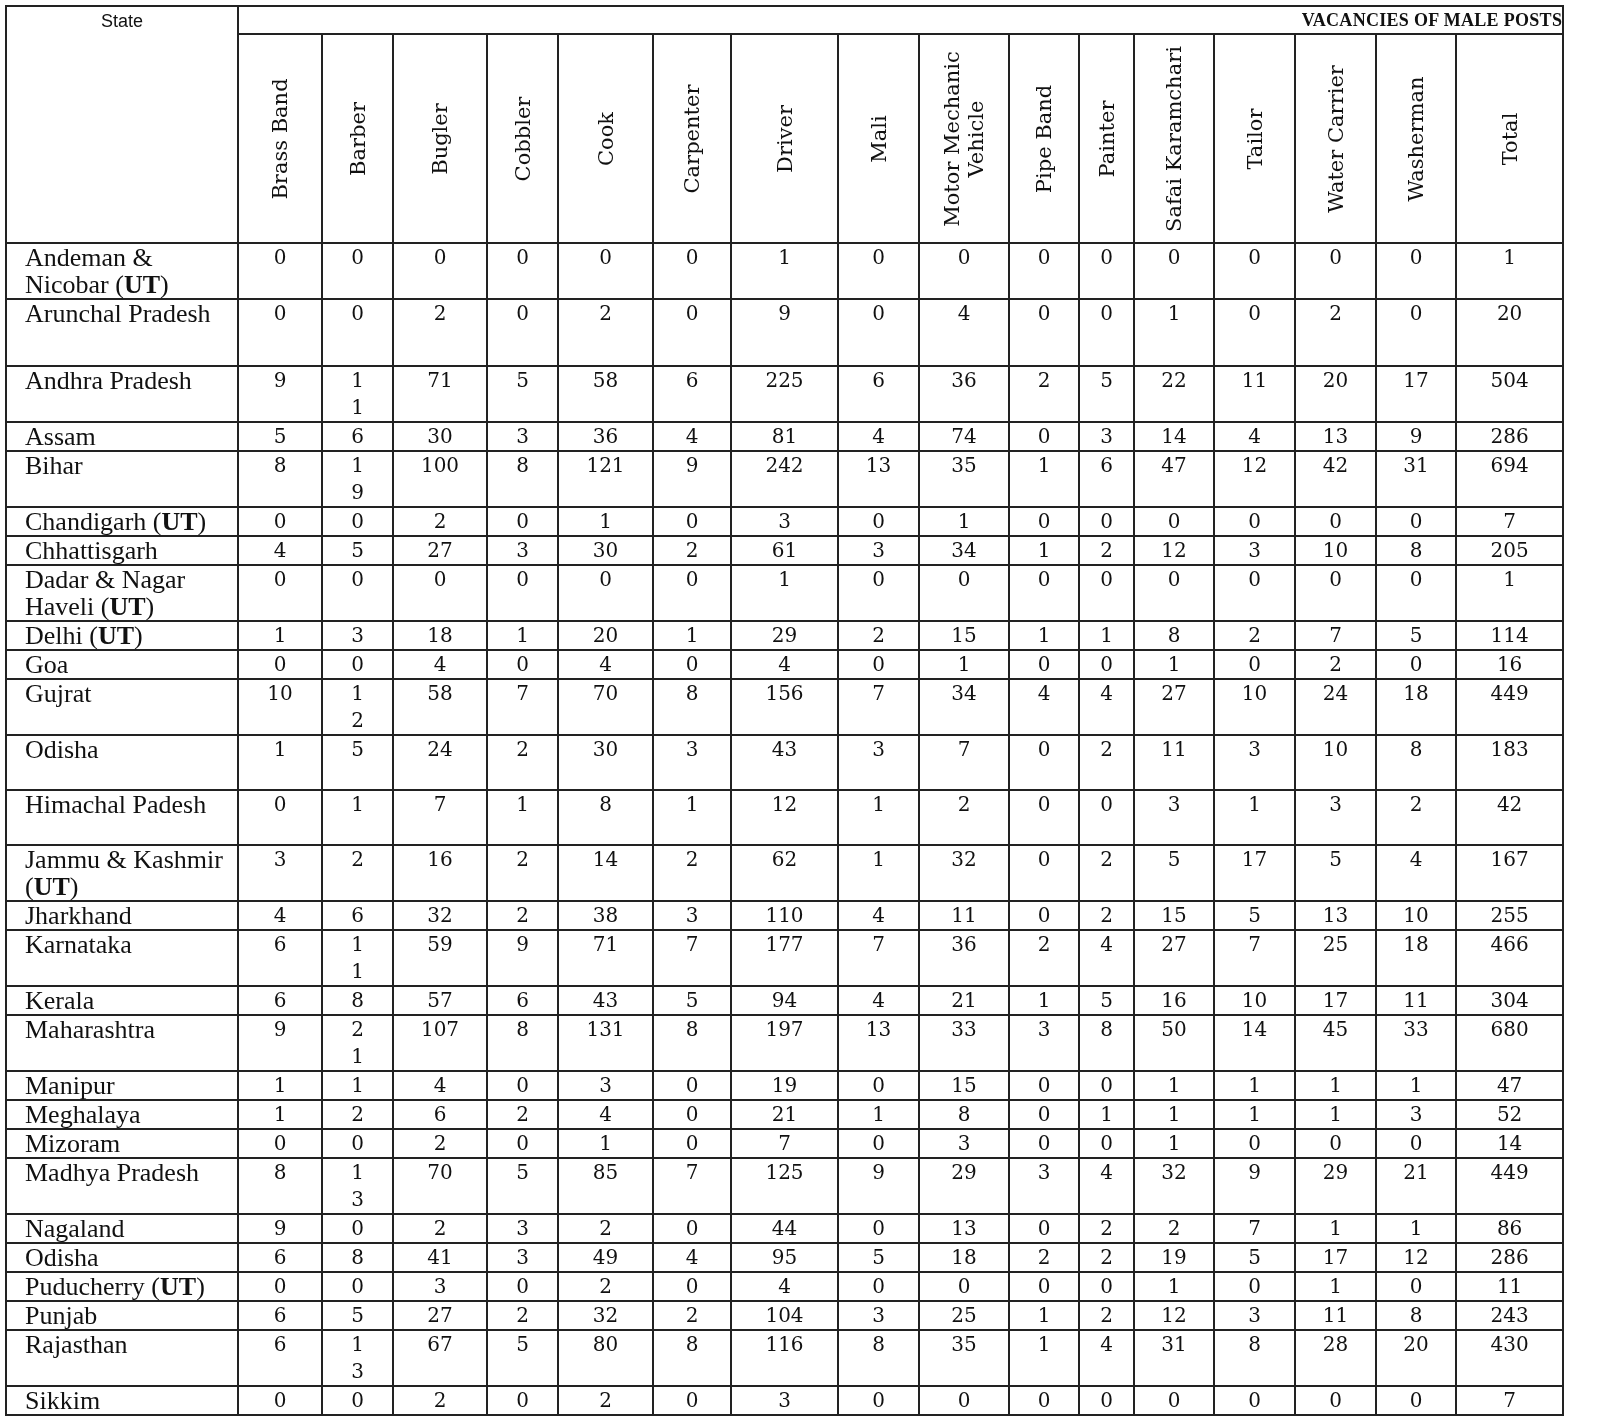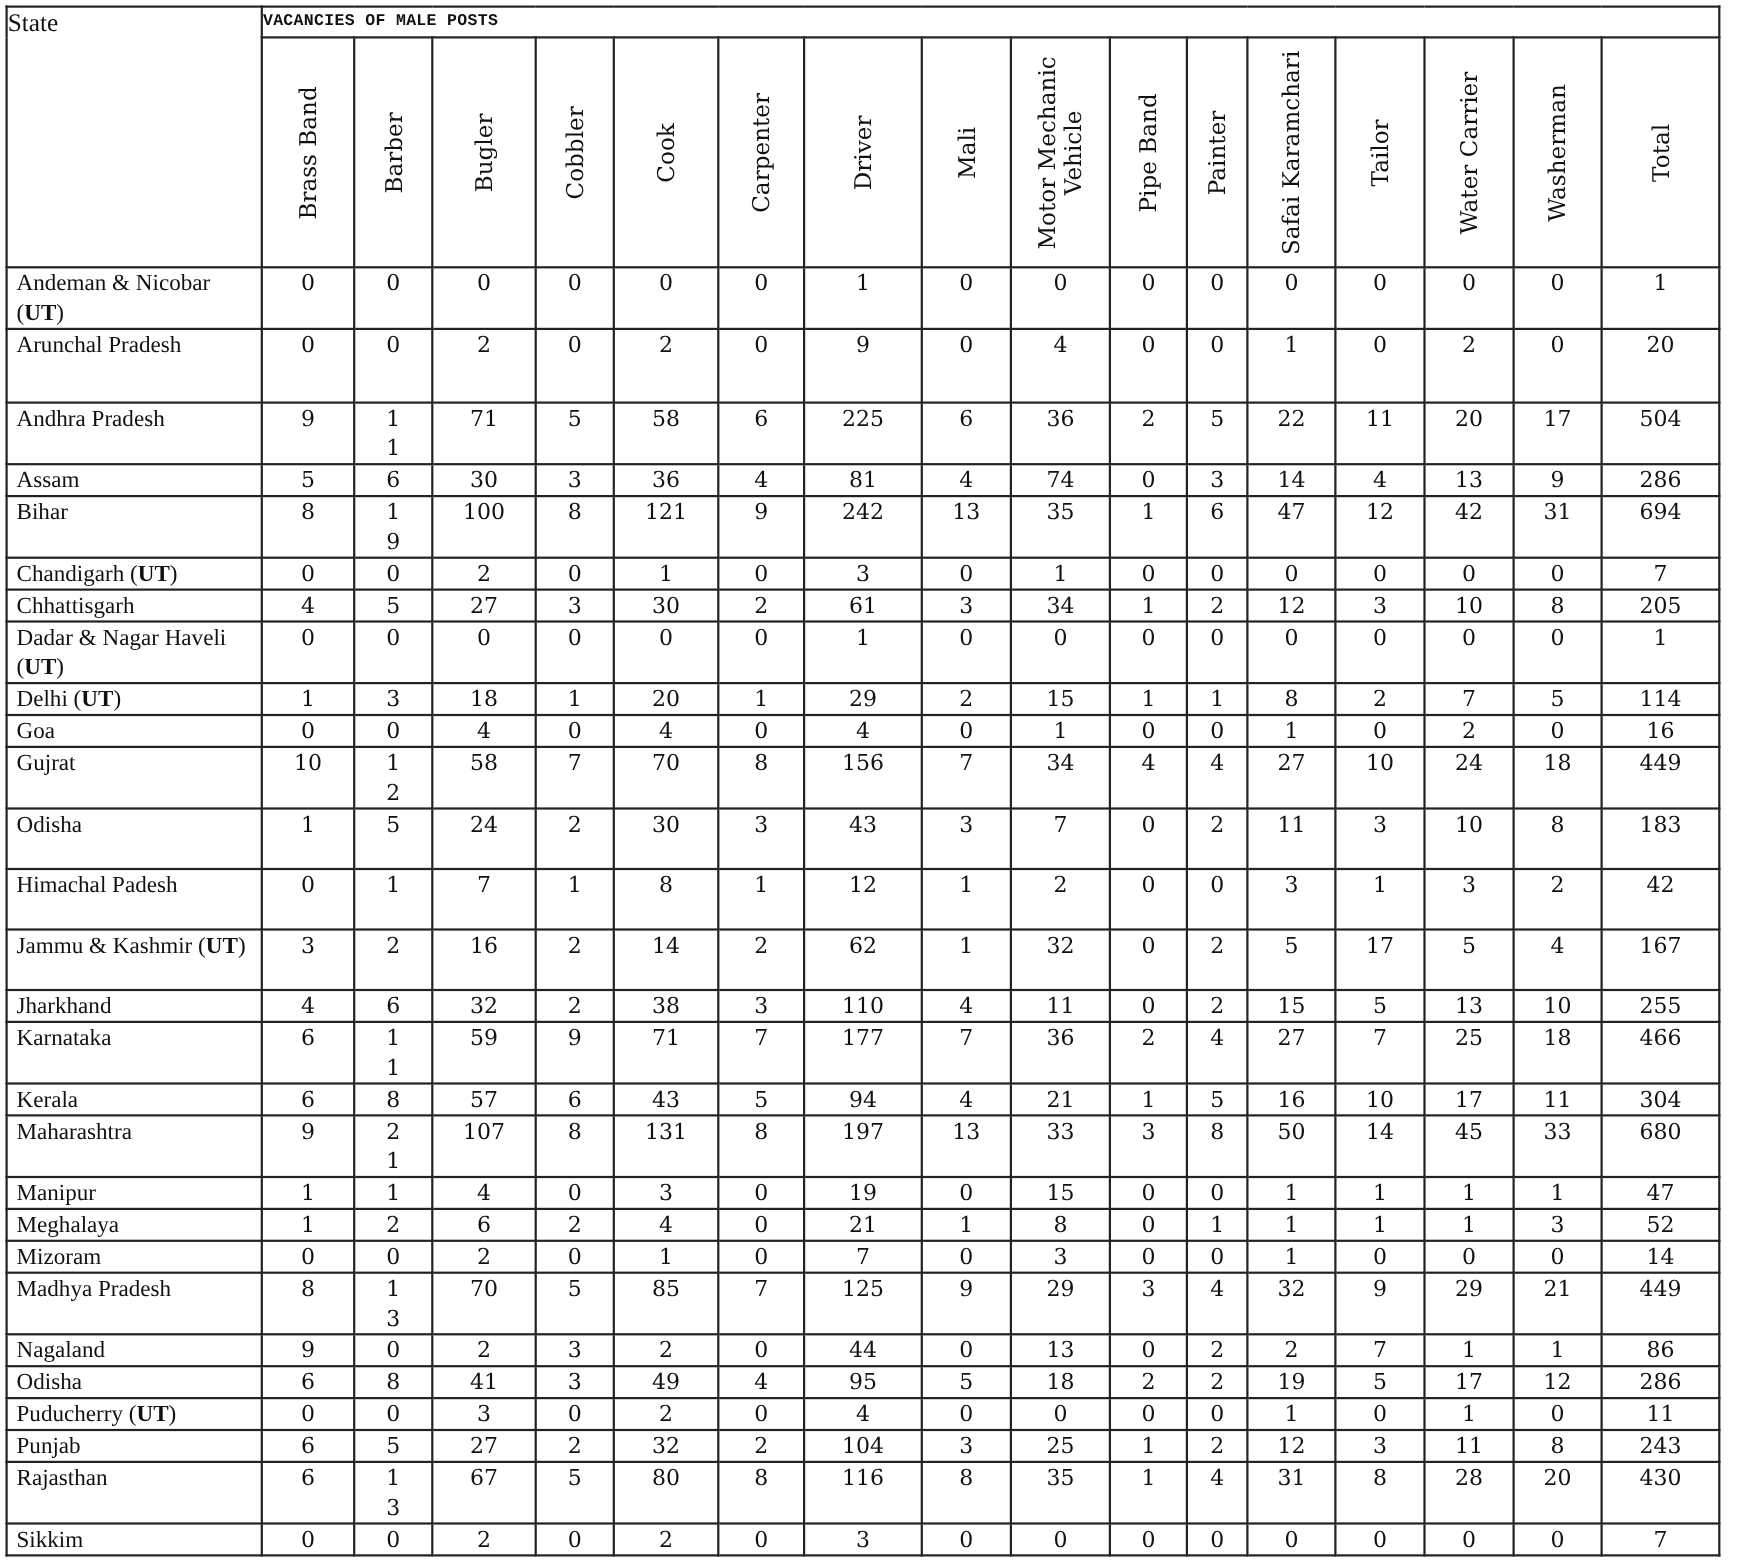--- a/index.html
+++ b/index.html
@@ -2,29 +2,29 @@
 <html><head>
 <meta charset="utf-8">
 <style>
   html, body { margin: 0; padding: 0; background: #ffffff; }
   body { width: 1600px; height: 1424px; position: relative; overflow: hidden;
          font-family: "DejaVu Serif", "Liberation Serif", serif; color: #111; }
   table { position: absolute; left: 5px; top: 5px; border-collapse: collapse;
           table-layout: fixed; width: 1557px; }
   td, th { border: 2px solid #222; padding: 0; vertical-align: top;
            font-weight: normal; font-size: 20px; line-height: 27px; }
-  th.state-h { text-align: left; font-family: Liberation Serif, serif; font-size: 23px; line-height: 28px; }
-  th.title-h { text-align: left; font-weight: bold; font-family: Liberation Mono, monospace;
-               font-size: 15px; height: 26px; line-height: 26px; letter-spacing: 0.3px; }
+  th.state-h { text-align: center; font-family: Liberation Sans, sans-serif; font-size: 18px; line-height: 28px; }
+  th.title-h { text-align: right; font-weight: bold; font-family: Liberation Serif, serif;
+               font-size: 18px; height: 26px; line-height: 26px; letter-spacing: 0.3px; }
   th.rot { height: 207px; position: relative; }
   th.rot .rl { position: absolute; left: 50%; top: 50%;
                transform: translate(-50%, -50%) rotate(-90deg);
                white-space: nowrap; text-align: center; font-size: 21px; line-height: 24px; }
-  td.state { padding-left: 8px; text-align: left; font-family: "Liberation Serif", serif;
-             font-size: 21px; line-height: 27px; }
+  td.state { padding-left: 18px; text-align: left; font-family: "Liberation Serif", serif;
+             font-size: 26px; line-height: 27px; }
   td.state b { font-weight: bold; }
   td.num { text-align: center; }
   td.num.narrow { word-break: break-all; padding: 0 27px; }
 </style>
 </head>
 <body>
 
 <table>
   <colgroup id="cols">
       <col style="width: 232px;">

